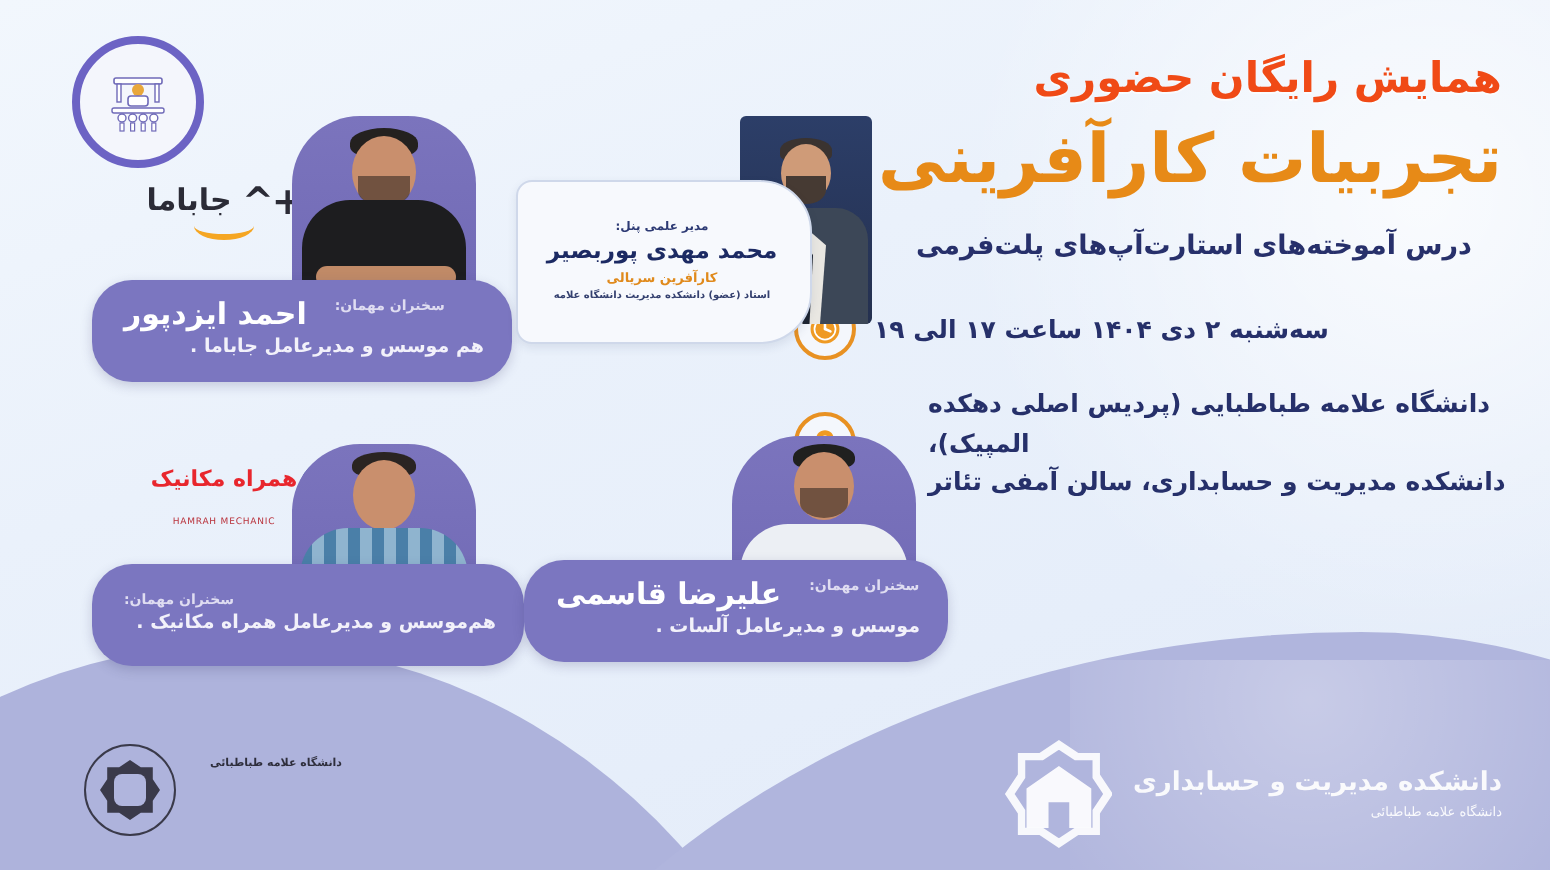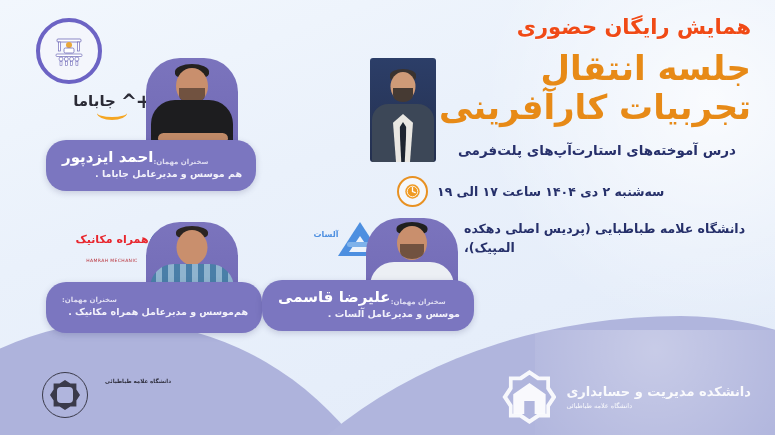--- a/index.html
+++ b/index.html
@@ -36,21 +36,21 @@
   
   .badge{
     position:absolute;left:36px;top:18px;width:58px;height:58px;border-radius:50%;
     background:#f4f6fc;border:4px solid #6c63c4;
     display:flex;align-items:center;justify-content:center;
   }
   .badge svg{display:block;}
 
   
   .right-col{
-    position:absolute;right:18px;top:4px;width:360px;
+    position:absolute;right:18px;top:16px;width:360px;
     text-align:right;direction:rtl;
   }
   .kicker{
     color:#f04a16;font-size:21px;font-weight:bold;letter-spacing:.2px;
     line-height:1.25;margin:10px 6px 4px 0;
     text-shadow:0 1px 0 rgba(255,255,255,.6);
   }
   .title-main{
     color:#e78a17;font-size:34px;font-weight:bold;line-height:1.08;
     margin:10px 6px 0 0;white-space:nowrap;
@@ -101,21 +101,21 @@
   .photo-frame .arm{
     position:absolute;height:11px;border-radius:8px;background:#c98f6d;
   }
 
   .name-band{
     position:absolute;background:#7b76c0;border-radius:20px;
     box-shadow:0 2px 6px rgba(60,60,110,.22);
     display:flex;flex-direction:column;justify-content:center;
     padding:5px 14px 6px 16px;direction:rtl;text-align:right;
   }
-  .band-top{display:flex;flex-direction:row-reverse;align-items:flex-end;gap:0;justify-content:flex-start;}
+  .band-top{display:flex;flex-direction:row-reverse;align-items:flex-start;gap:14px;justify-content:flex-start;}
   .band-role{color:#e8e6f6;font-size:7px;font-weight:bold;opacity:.92;white-space:nowrap;}
   .band-name{color:#ffffff;font-size:15px;font-weight:bold;line-height:1.15;white-space:nowrap;}
   .band-sub{color:#f2f1fa;font-size:9.5px;font-weight:bold;line-height:1.3;margin-top:2px;white-space:nowrap;}
 
   
   .brand{position:absolute;text-align:center;direction:rtl;}
   .brand-jabama .jb-mark{
     color:#2b2b36;font-size:19px;font-weight:bold;letter-spacing:-1px;
     display:inline-block;transform:translateY(2px);
   }
@@ -223,21 +223,21 @@
     position:absolute;left:9%;top:9%;width:82%;height:82%;background:#b0b5dd;
     clip-path:polygon(50% 0%,68% 12%,88% 12%,88% 32%,100% 50%,88% 68%,88% 88%,68% 88%,50% 100%,32% 88%,12% 88%,12% 68%,0% 50%,12% 32%,12% 12%,32% 12%);
   }
   .lg-white .inner{
     position:absolute;left:20%;top:24%;width:60%;height:58%;background:#ffffff;opacity:.92;
     clip-path:polygon(50% 0%,100% 36%,100% 100%,66% 100%,66% 58%,34% 58%,34% 100%,0 100%,0 36%);
   }
   .footer-right{
     position:absolute;right:24px;top:370px;display:flex;flex-direction:row;align-items:center;gap:10px;
   }
-  .fr-text{direction:rtl;text-align:left;color:#ffffff;opacity:.92;}
+  .fr-text{direction:rtl;text-align:right;color:#ffffff;opacity:.92;}
   .fr-l1{font-size:13px;font-weight:bold;letter-spacing:.5px;}
   .fr-l2{font-size:6.5px;margin-top:3px;letter-spacing:.3px;}
 </style>
 </head>
 <body>
 
 <div id="poster">
 
   <div class="glow-right"></div>
   <div class="blob-bottom-left"></div>
@@ -261,21 +261,20 @@
         <rect x="13.3" y="26.5" width="2" height="4" fill="#ffffff" stroke="#6f6ab8" stroke-width="0.6"></rect>
         <rect x="18.6" y="26.5" width="2" height="4" fill="#ffffff" stroke="#6f6ab8" stroke-width="0.6"></rect>
         <rect x="23.9" y="26.5" width="2" height="4" fill="#ffffff" stroke="#6f6ab8" stroke-width="0.6"></rect>
       </svg>
     </span>
   </div>
 
   <div class="right-col">
     <div class="kicker">همایش رایگان حضوری</div>
     <div class="title-main">
-      <span>جلسه انتقال</span>
       <span class="ln2">تجربیات کارآفرینی</span>
     </div>
     <div class="subtitle">درس آموخته‌های استارت‌آپ‌های پلت‌فرمی</div>
 
     <div class="info-row">
       <span class="info-ico">
         <svg width="17" height="17" viewBox="0 0 20 20">
           <circle cx="10" cy="10" r="8.5" fill="#ef9a23"></circle>
           <circle cx="10" cy="10" r="6.2" fill="none" stroke="#ffffff" stroke-width="1"></circle>
           <line x1="10" y1="10" x2="10" y2="5.6" stroke="#ffffff" stroke-width="1.5" stroke-linecap="round"></line>
@@ -288,20 +287,21 @@
     <div class="info-row loc">
       <span class="info-ico">
         <svg width="17" height="17" viewBox="0 0 20 20">
           <path d="M10 2.5c-3 0-5.2 2.3-5.2 5.2 0 3.7 5.2 9 5.2 9s5.2-5.3 5.2-9c0-2.9-2.2-5.2-5.2-5.2z" fill="#ef9a23"></path>
           <circle cx="10" cy="7.6" r="2" fill="#ffffff"></circle>
           <ellipse cx="10" cy="17.2" rx="4.4" ry="1.1" fill="none" stroke="#ef9a23" stroke-width="1.2"></ellipse>
         </svg>
       </span>
       <span class="info-txt">
         <span>دانشگاه علامه طباطبایی (پردیس اصلی دهکده المپیک)،</span>
+        <span class="l2">دانشکده مدیریت و حسابداری، سالن آمفی تئاتر</span>
       </span>
     </div>
   </div>
 
   <div class="brand brand-jabama" style="left:56px;top:88px;width:112px;">
     <span class="jb-mark">+^</span>
     <span class="jb-word">جاباما</span>
     <span class="smile"></span>
   </div>
 
@@ -323,20 +323,26 @@
 
   <div class="mod-photo">
     <span class="hair"></span>
     <span class="head"></span>
     <span class="beard"></span>
     <span class="suit"></span>
     <span class="shirt"></span>
     <span class="tie"></span>
   </div>
 
+  <div class="mod-card">
+    <span class="mod-role">مدیر علمی پنل:</span>
+    <span class="mod-name">محمد مهدی پوربصیر</span>
+    <span class="mod-tag">کارآفرین سریالی</span>
+    <span class="mod-aff">استاد (عضو) دانشکده مدیریت دانشگاه علامه</span>
+  </div>
 
   <div class="brand brand-hm" style="left:62px;top:228px;width:100px;">
     <span class="hm-logo">
       <span class="hm-ring"></span>
       <span class="hm-bars">
           <i></i>
           <i></i>
           <i></i>
           <i></i>
         </span>
@@ -353,28 +359,20 @@
     <span class="arm" style="left:10px;bottom:20px;width:72px;background:#b5795a;"></span>
   </div>
 
   <div class="name-band" style="left:46px;top:282px;width:186px;height:40px;">
     <span class="band-top">
       <span class="band-role">سخنران مهمان:</span>
     </span>
     <span class="band-sub">هم‌موسس و مدیرعامل همراه مکانیک .</span>
   </div>
 
-  <div class="brand brand-alsat" style="left:286px;top:222px;width:80px;">
-    <span class="al-logo">
-      <span class="al-a"></span>
-      <span class="al-cut"></span>
-      <span class="al-bar"></span>
-    </span>
-    <span class="al-fa">آلسات</span>
-  </div>
 
   <div class="photo-frame" style="left:366px;top:218px;width:92px;height:108px;">
     <span class="hair" style="top:4px;width:31px;height:13px;background:#20201f;"></span>
     <span class="head" style="top:8px;width:30px;height:34px;"></span>
     <span class="beard" style="top:26px;width:24px;height:15px;"></span>
     <span class="body" style="bottom:0;width:84px;height:64px;background:#eceff4;"></span>
     <span class="arm" style="left:10px;bottom:18px;width:72px;background:#b9805f;"></span>
   </div>
 
   <div class="name-band" style="left:262px;top:280px;width:182px;height:40px;">

